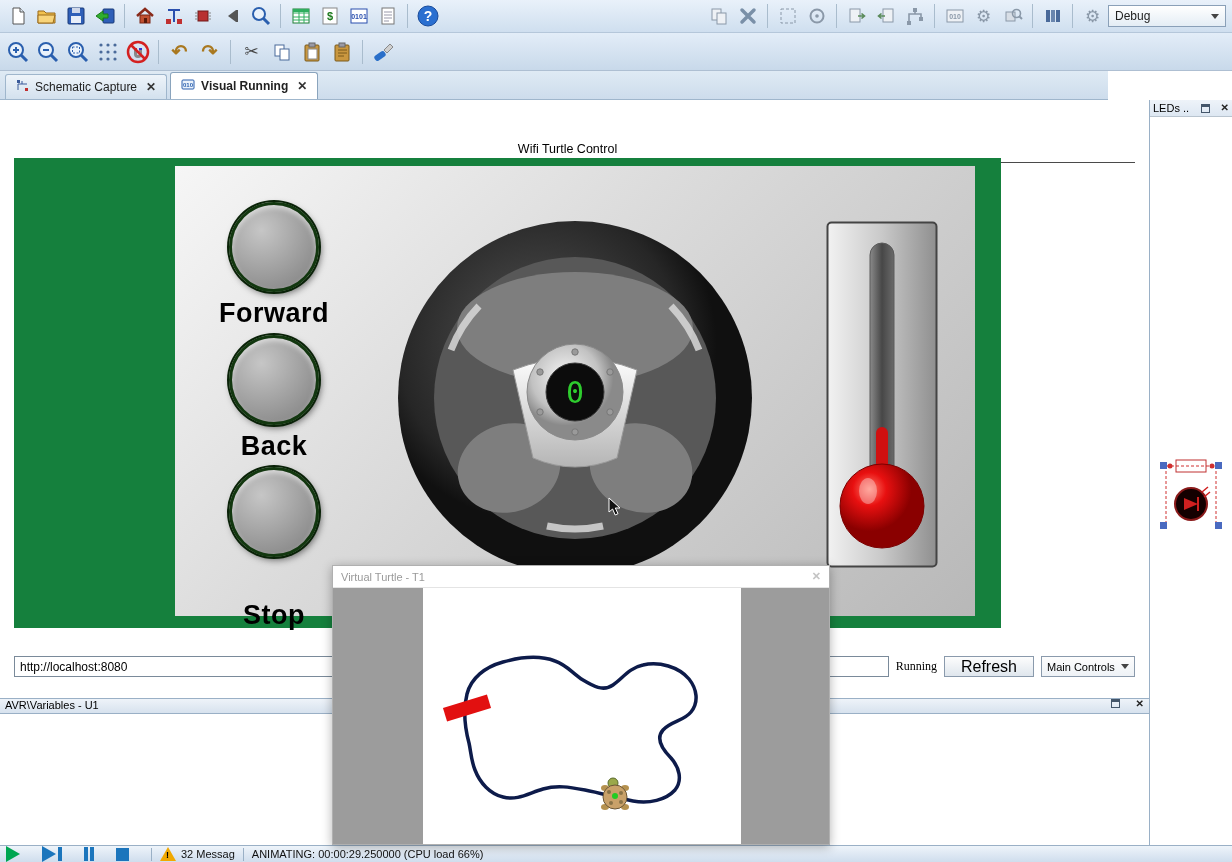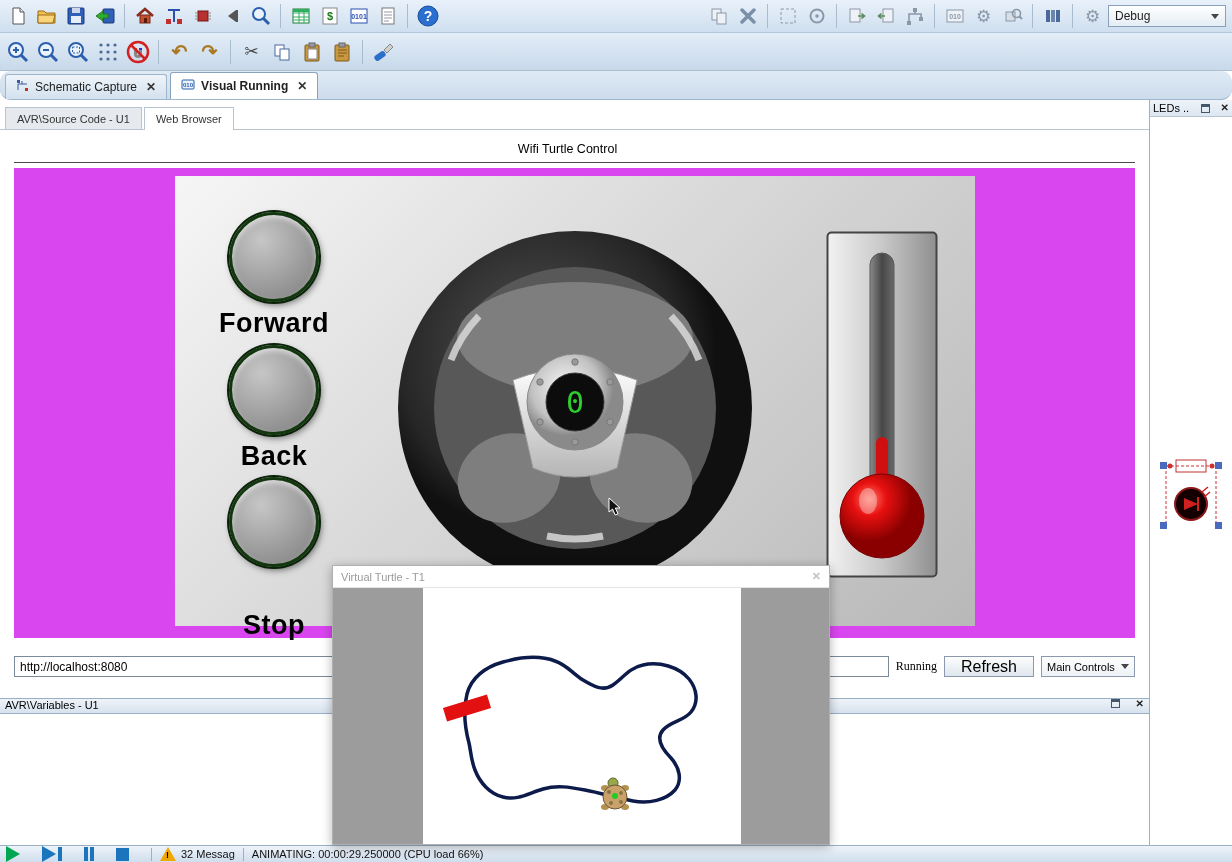--- a/index.html
+++ b/index.html
@@ -21,43 +21,43 @@
   .glyph{font-size:17px;line-height:1;color:#444;}
   .glyph.tan{color:#a9781f;font-weight:bold;font-size:19px;}
   .glyph.gray{color:#8a98a8;}
   .debug-combo{width:118px;height:22px;background:linear-gradient(#ffffff,#e4edf5);
     border:1px solid #8aa0b8;display:flex;align-items:center;justify-content:space-between;
     padding:0 6px;font-size:12px;color:#222;margin-right:2px;flex:none;}
   .combo-arrow{width:0;height:0;border-left:4px solid transparent;
     border-right:4px solid transparent;border-top:5px solid #444;}
 
   
-  .maintabs{position:absolute;left:0;top:71px;width:1232px;height:29px;
+  .maintabs{position:absolute;left:0;top:71px;width:1108px;height:29px;
     background:linear-gradient(#dfeaf4,#cddcec);border-bottom:1px solid #9fb6cc;
-    display:flex;align-items:flex-end;padding-left:5px;gap:3px;border-radius:11px;}
+    display:flex;align-items:flex-end;padding-left:5px;gap:3px;}
   .maintab{height:25px;display:flex;align-items:center;gap:6px;padding:0 10px;
     border:1px solid #9fb6cc;border-bottom:none;border-radius:3px 3px 0 0;
     background:linear-gradient(#eef4fa,#d3e1ee);font-size:12px;color:#222;}
   .maintab.active{background:#fff;font-weight:bold;height:27px;border-color:#8aa4bd;}
   .tab-close{color:#333;font-size:12px;font-weight:bold;margin-left:3px;cursor:default;}
 
   
   .doctabs{position:absolute;left:0;top:100px;width:1149px;height:30px;background:#fff;
     border-bottom:1px solid #b8c4cf;display:flex;align-items:flex-end;padding-left:5px;gap:2px;}
   .doctab{height:22px;padding:0 11px;display:flex;align-items:center;font-size:11px;
     border:1px solid #b8c4cf;border-bottom:none;background:#e6e9ee;color:#333;}
   .doctab.active{background:#fff;font-weight:normal;position:relative;top:1px;height:23px;}
 
   
   .browser{position:absolute;left:0;top:130px;width:1149px;height:568px;background:#fff;}
   .page-title{position:absolute;left:0;top:12px;width:1135px;text-align:center;
     font-size:12.5px;color:#000;}
   .page-rule{position:absolute;left:14px;top:32px;width:1121px;height:0;
     border-top:1px solid #4a4a4a;}
-  .black-frame{position:absolute;left:14px;top:38px;width:1121px;height:470px;background:#d946ef;}
+  .black-frame{position:absolute;left:14px;top:28px;width:987px;height:470px;background:#15803d;}
   .ctl-panel{position:absolute;left:161px;top:8px;width:800px;height:450px;
     background:linear-gradient(135deg,#f6f6f6 0%,#dcdcdc 40%,#b8b8b8 100%);}
 
   .rbtn{position:absolute;width:90px;height:90px;border-radius:50%;
     background:radial-gradient(circle at 35% 30%,#c6c6c6,#969696 65%,#7d7d7d);
     border:3px solid #12370f;
     box-shadow:0 0 0 2px #0a2208,2px 3px 7px rgba(0,0,0,.55),inset 0 3px 5px rgba(255,255,255,.55);}
   .rbtn-label{position:absolute;width:200px;text-align:center;font-weight:bold;
     font-size:27px;color:#000;letter-spacing:.5px;}
 
@@ -408,28 +408,20 @@
     <div class="maintab active">
       <span><svg width="14" height="13">
             <rect x="1" y="2" width="12" height="9" rx="1" fill="#eaf2fb" stroke="#2a5fae"></rect>
             <text x="7" y="9" font-size="6" fill="#2a5fae" text-anchor="middle">010</text>
           </svg></span>
       <span>Visual Running</span>
       <span class="tab-close">✕</span>
     </div>
   </div>
 
-  <div class="doctabs">
-    <div class="doctab">
-      <span>AVR\Source Code - U1</span>
-    </div>
-    <div class="doctab active">
-      <span>Web Browser</span>
-    </div>
-  </div>
 
   <div class="browser">
     <div class="page-title">Wifi Turtle Control</div>
     <div class="page-rule"></div>
 
     <div class="black-frame">
       <div class="ctl-panel">
 
         <div class="rbtn" style="left:54px;top:36px;"></div>
         <div class="rbtn-label" style="left:-1px;top:132px;">Forward</div>

